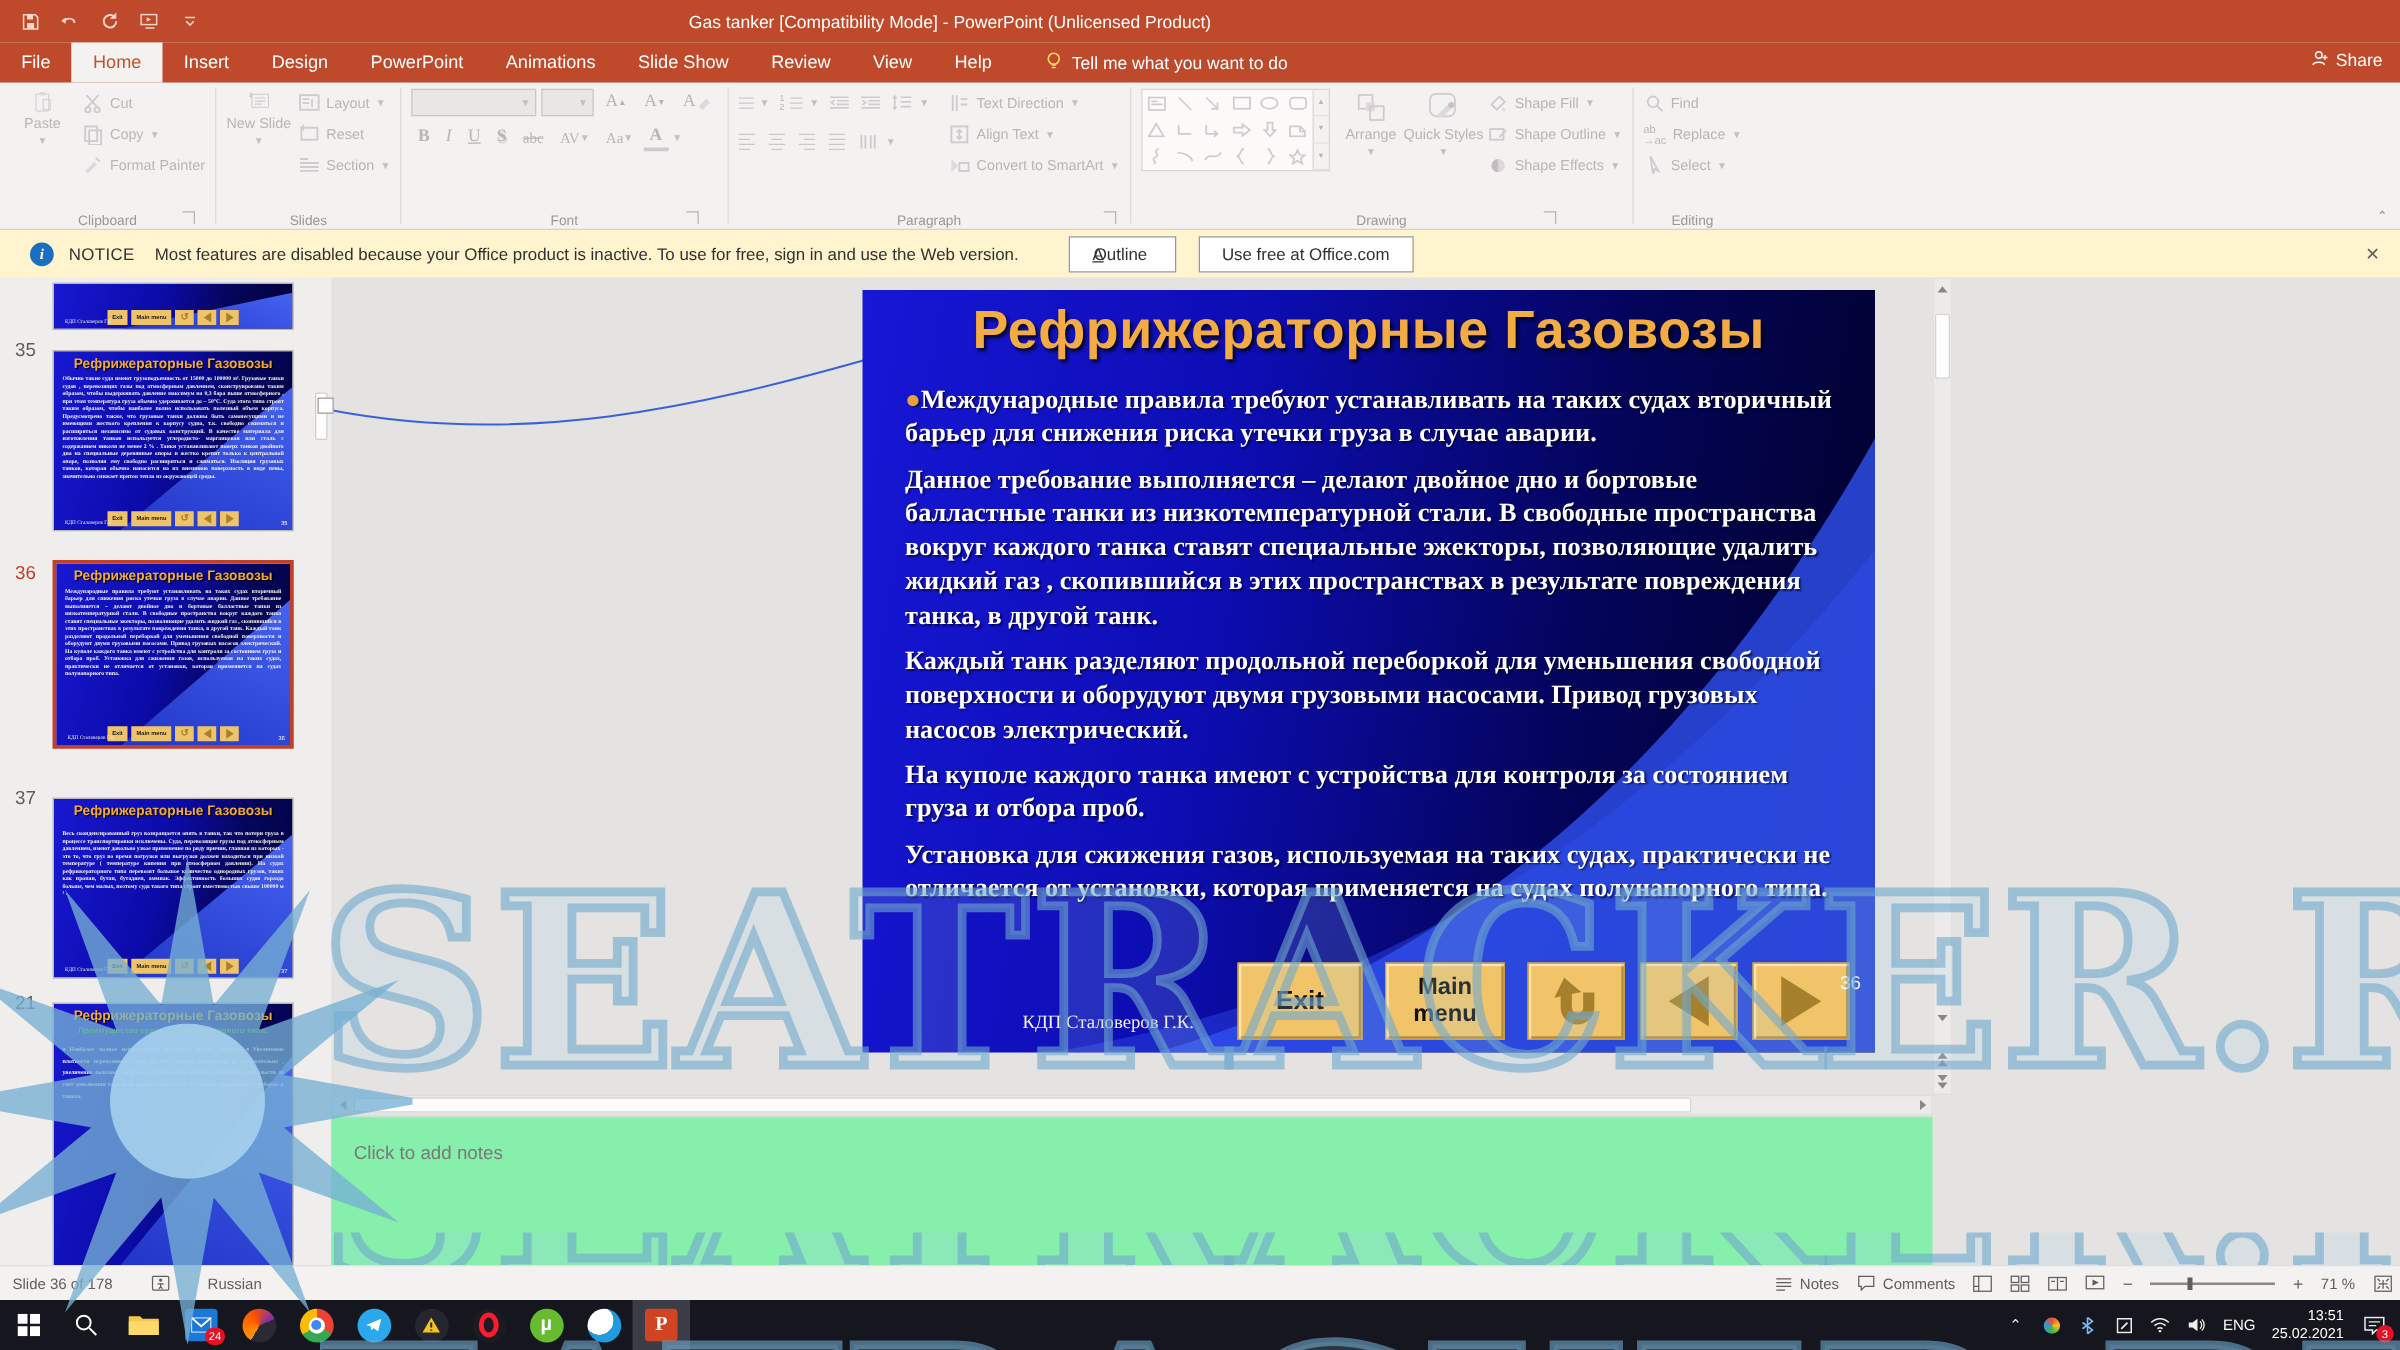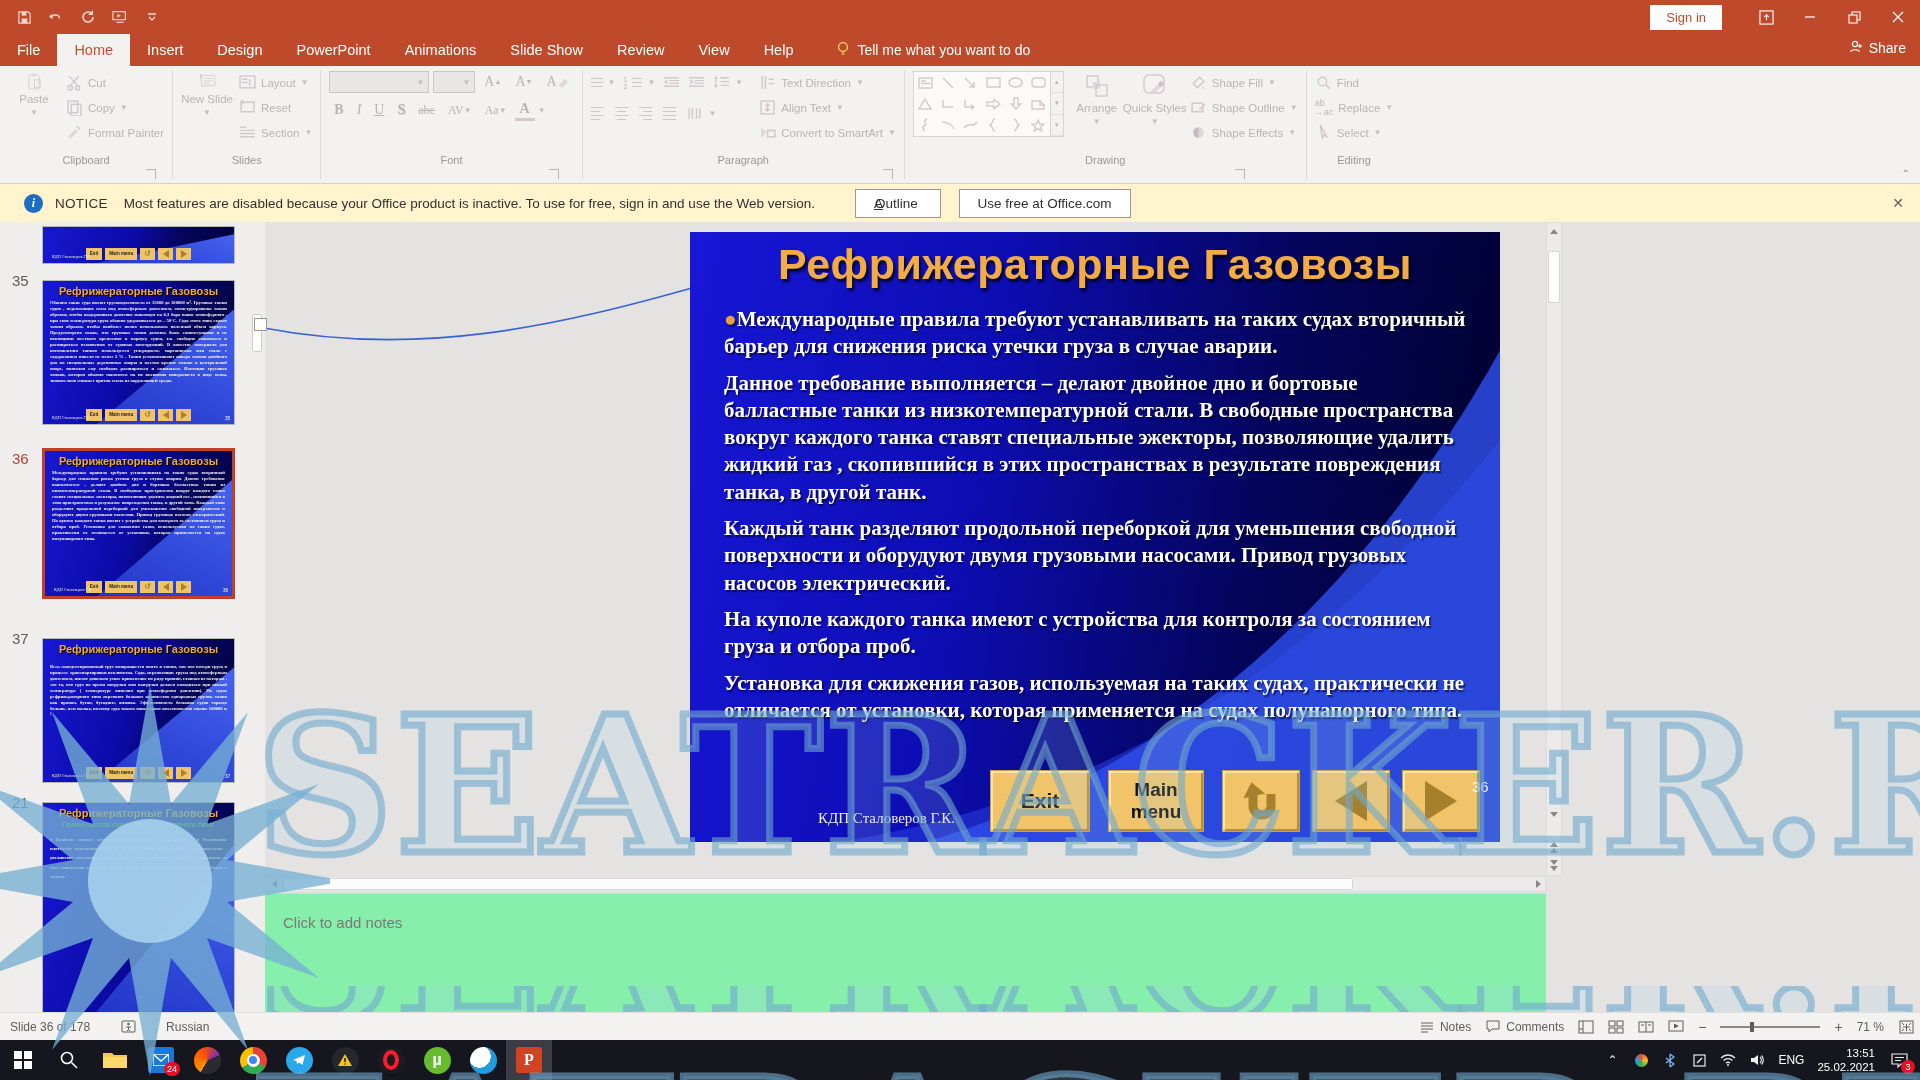--- a/index.html
+++ b/index.html
@@ -18,21 +18,21 @@
   
   .tabsrow{position:absolute;left:0;top:34px;width:1920px;height:32px;background:#BE4A2B;display:flex;align-items:stretch;color:#fff;font-size:14.5px;z-index:10}
   .tab{padding:7px 17px;cursor:pointer;display:flex;align-items:center}
   .tab.active{background:#F3F2F1;color:#C8502E}
   .tellme{display:flex;align-items:center;gap:7px;margin-left:26px;font-size:14px;color:#fff}
   .share{position:absolute;right:14px;top:40px;display:flex;align-items:flex-start;gap:6px;color:#fff;font-size:14px;z-index:11}
 
   
   .ribbon{position:absolute;left:0;top:66px;width:1920px;height:118px;background:#F3F2F1;border-bottom:1px solid #D4D2D0;display:flex;z-index:9}
   .rgroup{position:relative;padding:5px 8px 20px;display:flex;gap:6px}
-  .glabel{position:absolute;bottom:17px;left:0;right:0;text-align:center;font-size:11px;color:#9B9894;white-space:nowrap}
+  .glabel{position:absolute;bottom:0;left:0;right:0;text-align:center;font-size:11px;color:#9B9894;white-space:nowrap}
   .rsep{width:1px;background:#DCDAD8;margin:4px 0}
   .bigbtn{width:52px;display:flex;flex-direction:column;align-items:center;justify-content:flex-start;font-size:11.5px;color:#B9B5B2;text-align:center;gap:3px;padding-top:2px}
   .smcol{display:flex;flex-direction:column;justify-content:flex-start;gap:2px}
   .srow{display:flex;align-items:center;gap:5px;font-size:11.5px;color:#B9B5B2;height:23px;white-space:nowrap}
   .carr{font-size:8px;color:#C3BFBC}
   .icon16{width:17px;height:17px;flex:0 0 auto}
   .ri{stroke:#D2C9CE;fill:none;stroke-width:1.4}
   .rif{fill:#DFD7DC;stroke:none}
   .combo{width:100px;height:22px;background:#E9E7E5;border:1px solid #C9C7C5;display:flex;align-items:center;justify-content:flex-end;padding-right:4px}
   .combo.sz{width:42px}
@@ -162,45 +162,21 @@
           <path d="M6 4.5 l4 2 -4 2 z" fill="#F3D6CC"></path>
           <path d="M5 14 h8" stroke="#F3D6CC" stroke-width="1.3"></path>
         </svg>
       </span>
     <span class="qi">
         <svg width="10" height="10" viewBox="0 0 10 10">
           <path d="M1 2 h8 M2 5 l3 3 3 -3" fill="none" stroke="#F3D6CC" stroke-width="1.3"></path>
         </svg>
       </span>
   </div>
-  <div class="tb-right">
-    <div class="signin">Sign in</div>
-    <div class="wctl">
-        <svg width="15" height="15" viewBox="0 0 16 16">
-          <rect x="1" y="1" width="14" height="14" fill="none" stroke="#fff" stroke-width="1.2"></rect>
-          <path d="M8 11 V5 M5.5 7.5 L8 5 l2.5 2.5" fill="none" stroke="#fff" stroke-width="1.2"></path>
-        </svg>
-      </div>
-    <div class="wctl">
-        <svg width="12" height="12" viewBox="0 0 12 12">
-          <path d="M1 6 h10" stroke="#fff" stroke-width="1.2"></path>
-        </svg>
-      </div>
-    <div class="wctl">
-        <svg width="13" height="13" viewBox="0 0 13 13">
-          <rect x="1" y="4" width="8" height="8" fill="none" stroke="#fff" stroke-width="1.1"></rect>
-          <path d="M4 4 V1 h8 v8 h-3" fill="none" stroke="#fff" stroke-width="1.1"></path>
-        </svg>
-      </div>
-    <div class="wctl">
-        <svg width="12" height="12" viewBox="0 0 12 12">
-          <path d="M1 1 L11 11 M11 1 L1 11" stroke="#fff" stroke-width="1.2"></path>
-        </svg>
-      </div>
-  </div>
+  <div class="win-title">Gas tanker [Compatibility Mode]  -  PowerPoint (Unlicensed Product)</div>
 </div>
 
 <div class="tabsrow">
   <div class="tab">File</div>
   <div class="tab active">Home</div>
   <div class="tab">Insert</div>
   <div class="tab">Design</div>
   <div class="tab">PowerPoint</div>
   <div class="tab">Animations</div>
   <div class="tab">Slide Show</div>

